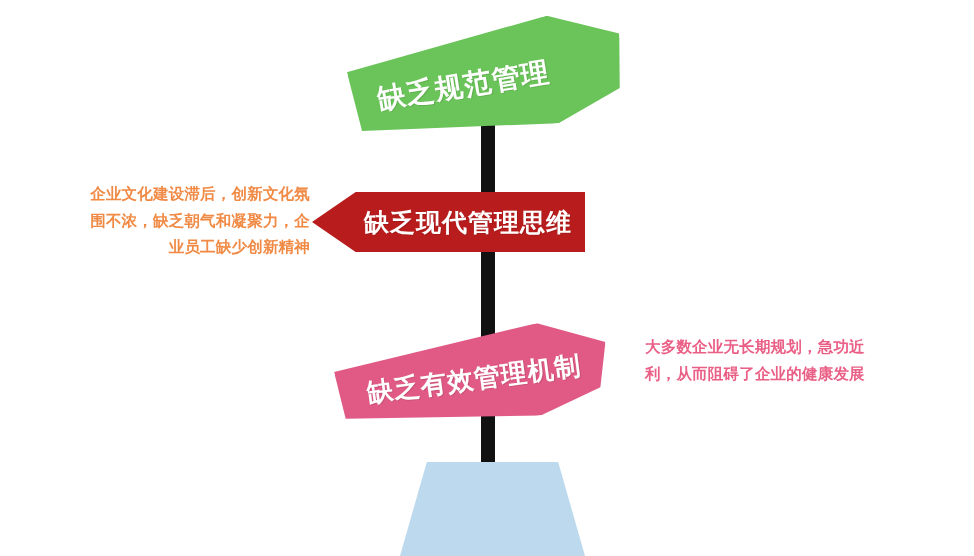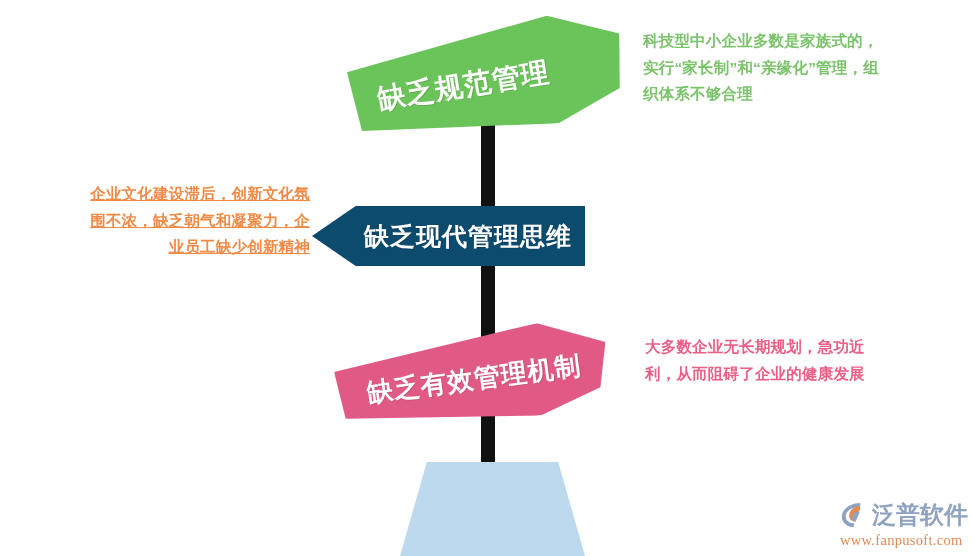--- a/index.html
+++ b/index.html
@@ -69,24 +69,24 @@
   }
   .sign-green .sign-label {
     font-size: 28px;
     margin-left: 26px;
     margin-top: 4px;
   }
 
   
   .sign-orange {
     left: 312px;
-    top: 206px;
+    top: 192px;
     width: 273px;
     height: 60px;
-    background: #0c4a6e;
+    background: #b91c1c;
     clip-path: polygon(0% 50%, 16% 0%, 100% 0%, 100% 100%, 16% 100%);
     justify-content: flex-start;
   }
   .sign-orange .sign-label {
     font-size: 25px;
     margin-left: 52px;
   }
 
   
   .sign-pink {
@@ -120,21 +120,20 @@
     width: 245px;
     color: #7ac36a;
     text-align: left;
   }
   .note-orange {
     left: 88px;
     top: 181px;
     width: 222px;
     color: #f08a45;
     text-align: right;
-    text-decoration: underline;
   }
   .note-pink {
     left: 645px;
     top: 334px;
     width: 225px;
     color: #ea5f85;
     text-align: left;
   }
 
   
@@ -179,37 +178,25 @@
 <body>
 
 <div class="stage">
 
   <div class="pole"></div>
   <div class="base"></div>
 
   <div class="sign sign-green">
     <span class="sign-label">缺乏规范管理</span>
   </div>
-  <div class="note note-green">科技型中小企业多数是家族式的，实行“家长制”和“亲缘化”管理，组织体系不够合理</div>
 
   <div class="sign sign-orange">
     <span class="sign-label">缺乏现代管理思维</span>
   </div>
   <div class="note note-orange">企业文化建设滞后，创新文化氛围不浓，缺乏朝气和凝聚力，企业员工缺少创新精神</div>
 
   <div class="sign sign-pink">
     <span class="sign-label">缺乏有效管理机制</span>
   </div>
   <div class="note note-pink">大多数企业无长期规划，急功近利，从而阻碍了企业的健康发展</div>
 
-  <div class="logo">
-    <div class="logo-row">
-      <svg class="logo-mark" viewBox="0 0 64 64">
-        <path d="M46 8 C24 8 8 22 8 36 C8 50 20 58 32 58 L34 50 C24 50 16 45 16 36 C16 25 28 16 46 16 Z" fill="#8fa3c0"></path>
-        <path d="M44 14 C32 16 23 24 23 34 C23 41 28 46 35 47 L46 20 Z" fill="#e08a55"></path>
-        <path d="M41 26 C34 28 29 33 29 39 C29 43 32 46 36 47 L45 28 Z" fill="#8fa3c0"></path>
-      </svg>
-      <span class="logo-text">泛普软件</span>
-    </div>
-    <div class="logo-url">www.fanpusoft.com</div>
-  </div>
 
 </div>
 
 </body></html>

